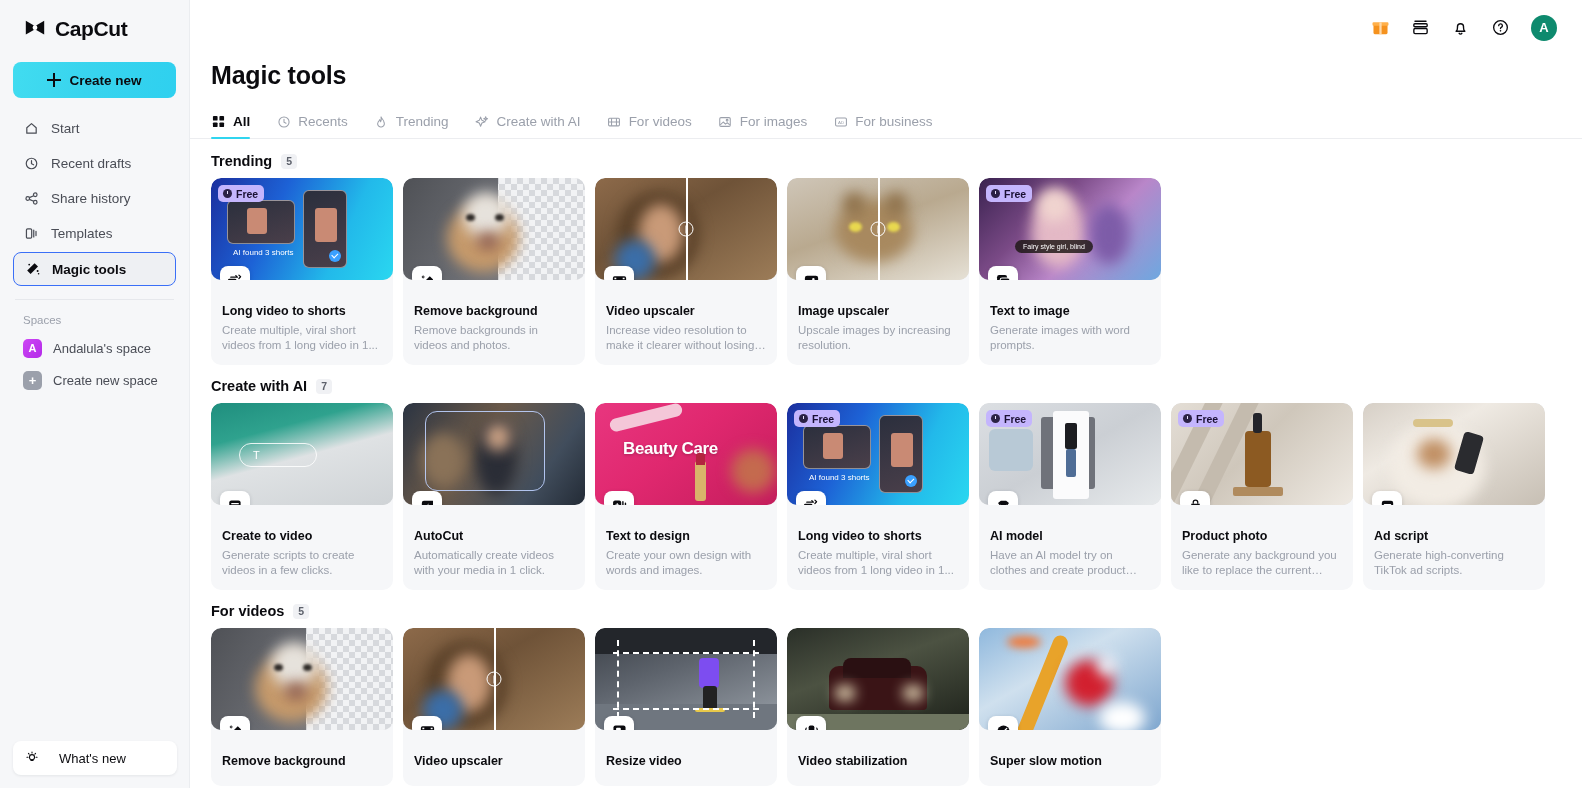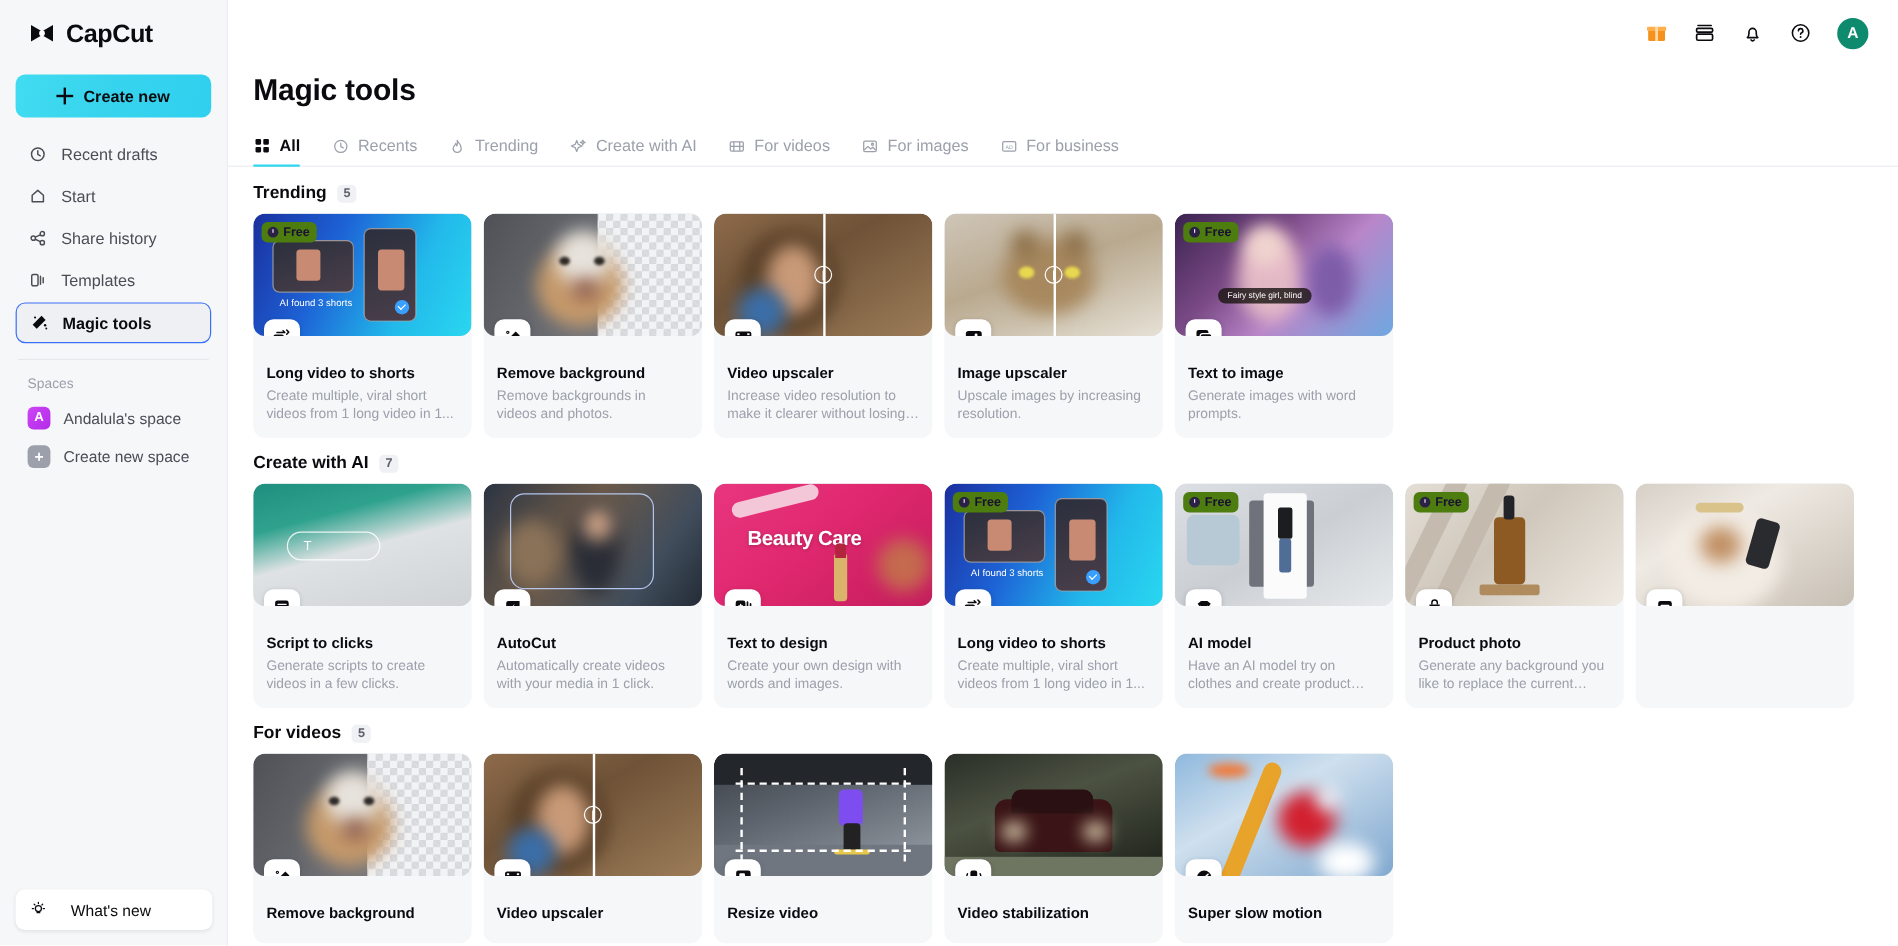--- a/index.html
+++ b/index.html
@@ -119,21 +119,21 @@
     width: 182px; flex: 0 0 182px;
     border-radius: 10px; background: #f6f7f9; cursor: pointer;
     overflow: hidden; position: relative;
   }
   .thumb {
     height: 102px; border-radius: 10px; position: relative; overflow: hidden;
     background: #ddd;
   }
   .free-badge {
     position: absolute; top: 7px; left: 7px; z-index: 4;
-    background: #4d7c0f; color: #1a1033;
+    background: #c4b5fd; color: #1a1033;
     border-radius: 5px; height: 17px; padding: 0 6px 0 5px;
     display: flex; align-items: center; gap: 4px;
     font-size: 10.5px; font-weight: 600;
   }
   .clock-dot {
     width: 9px; height: 9px; border-radius: 50%;
     background: #2b2145; position: relative; flex: 0 0 9px;
   }
   .clock-dot:after {
     content:""; position:absolute; left:4px; top:1.8px; width:1.1px;height:3.2px;background:#e7e2fb;
@@ -227,33 +227,33 @@
 
     <div class="create-new">
       <span class="plus-ic"></span>
       <span>Create new</span>
     </div>
 
     <nav class="nav">
       <div class="nav-item">
         <span class="ic">
           <svg width="15" height="15" viewBox="0 0 16 16" fill="none" stroke="#4a4d56" stroke-width="1.3">
-              <circle cx="8" cy="8" r="5.6"></circle>
-              <path d="M8 5 V8.2 L10.2 9.4" stroke-linecap="round"></path>
-            </svg>
-        </span>
-        <span>Recent drafts</span>
+              <path d="M3 7.2 L8 2.8 L13 7.2 V13 H3 Z" stroke-linejoin="round"></path>
+            </svg>
+        </span>
+        <span>Start</span>
       </div>
       <div class="nav-item">
         <span class="ic">
           <svg width="15" height="15" viewBox="0 0 16 16" fill="none" stroke="#4a4d56" stroke-width="1.3">
-              <path d="M3 7.2 L8 2.8 L13 7.2 V13 H3 Z" stroke-linejoin="round"></path>
-            </svg>
-        </span>
-        <span>Start</span>
+              <circle cx="8" cy="8" r="5.6"></circle>
+              <path d="M8 5 V8.2 L10.2 9.4" stroke-linecap="round"></path>
+            </svg>
+        </span>
+        <span>Recent drafts</span>
       </div>
       <div class="nav-item">
         <span class="ic">
           <svg width="15" height="15" viewBox="0 0 16 16" fill="none" stroke="#4a4d56" stroke-width="1.3">
               <circle cx="12" cy="4" r="1.9"></circle>
               <circle cx="12" cy="12" r="1.9"></circle>
               <circle cx="4" cy="8" r="1.9"></circle>
               <path d="M10.3 5 L5.7 7.1 M5.7 8.9 L10.3 11"></path>
             </svg>
         </span>
@@ -565,21 +565,21 @@
               </div>
               <div class="tool-ic">
                 <svg width="17" height="17" viewBox="0 0 18 18">
                     <rect x="2.4" y="2.6" width="12" height="12" rx="2.2" fill="#0b0b0f"></rect>
                     <path d="M5 6 h7 M5 8.6 h5" stroke="#fff" stroke-width="1.2" stroke-linecap="round"></path>
                     <text x="13" y="16" font-size="5" font-weight="700" fill="#0b0b0f" text-anchor="middle" font-family="Liberation Sans">AI</text>
                   </svg>
               </div>
             </div>
             <div class="card-body">
-              <div class="card-title">Script to clicks</div>
+              <div class="card-title">Create to video</div>
               <div class="card-desc">Generate scripts to create videos in a few clicks.</div>
             </div>
           </div>
 
           <div class="card">
             <div class="thumb">
               <div class="art a-autocut">
                 <div class="blob" style="left:72px;top:16px;width:42px;height:76px;background:#2a2d36;"></div>
                 <div class="blob" style="left:82px;top:20px;width:26px;height:28px;background:#caa184;"></div>
                 <div class="blob" style="left:18px;top:30px;width:44px;height:54px;background:#8a7258;"></div>
@@ -709,20 +709,24 @@
                 <div class="blob" style="left:54px;top:36px;width:34px;height:30px;background:#c08f63;"></div>
                 <div class="rect" style="left:96px;top:30px;width:20px;height:40px;background:#2a2b2f;border-radius:4px;transform:rotate(16deg);"></div>
                 <div class="rect" style="left:50px;top:16px;width:40px;height:8px;background:#d9c38a;border-radius:4px;"></div>
               </div>
               <div class="tool-ic">
                 <svg width="17" height="17" viewBox="0 0 18 18">
                     <rect x="3" y="3" width="12" height="12" rx="2.2" fill="#0b0b0f"></rect>
                     <path d="M5.8 7 h6.4 M5.8 10.2 h4.4" stroke="#fff" stroke-width="1.5" stroke-linecap="round"></path>
                   </svg>
               </div>
+            </div>
+            <div class="card-body">
+              <div class="card-title">Ad script</div>
+              <div class="card-desc">Generate high-converting TikTok ad scripts.</div>
             </div>
           </div>
         </div>
       </section>
 
       <section class="section">
         <div class="sec-head">
           <span class="sec-title">For videos</span>
           <span class="sec-count">5</span>
         </div>

